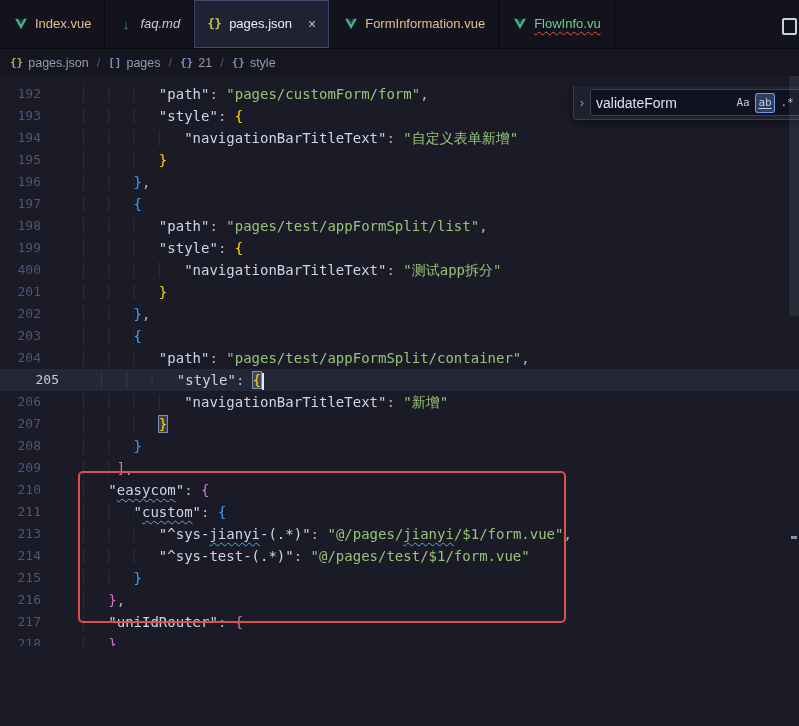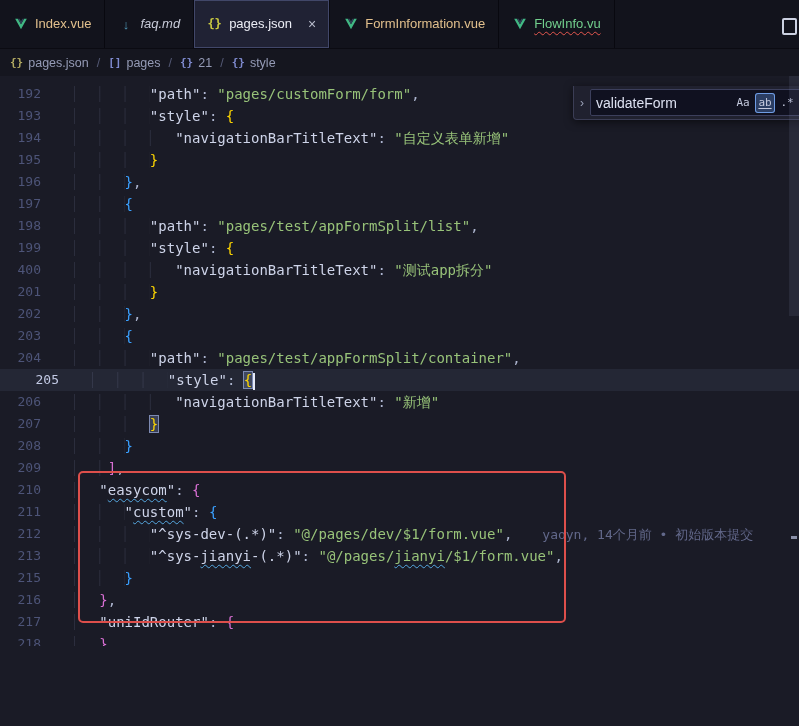--- a/index.html
+++ b/index.html
@@ -39,21 +39,21 @@
   .bcitem{display:inline-flex;align-items:center;gap:5px;cursor:pointer;}
   .bcicon{font-family:"DejaVu Sans Mono",monospace;font-size:11px;font-weight:bold;}
   .json-file-icon{color:#b3ab62;}
   .symbol-array-icon{color:#7f8bd0;}
   .symbol-object-icon{color:#7f8bd0;}
   .bcsep{color:#555a76;}
 
   
   .editor{position:relative;height:651px;background:#1a1b26;overflow:hidden;}
   .code{position:absolute;top:7px;left:0;font-family:"DejaVu Sans Mono",monospace;font-size:14px;}
-  .line{display:flex;height:22px;line-height:22px;width:799px;}
+  .line{display:flex;height:22px;line-height:22px;width:799px;gap:9px;}
   .line.current{background:rgba(130,145,190,0.10);}
   .num{flex:none;width:41px;text-align:right;color:#4d5478;font-size:13px;}
   .line.current .num{color:#c3cae5;padding-left:18px;}
   .ltext{white-space:pre;padding-left:33px;color:#c6cce0;}
   .w{background-image:linear-gradient(to right, rgba(150,160,205,0.14) 1px, transparent 1px);background-size:3ch 100%;}
   .k{color:#ced4e9;}
   .s{color:#98c379;}
   .p{color:#aeb6d0;}
   .b1{color:#ffd700;}
   .b2{color:#d86fd3;}
@@ -235,26 +235,26 @@
         </div>
         <div class="line ">
           <div class="num">210</div>
           <div class="ltext"><span class="w">   </span><span class="k">"</span><span class="k wv">easycom</span><span class="k">"</span><span class="p">: </span><span class="b2">{</span></div>
         </div>
         <div class="line ">
           <div class="num">211</div>
           <div class="ltext"><span class="w">      </span><span class="k">"</span><span class="k wv">custom</span><span class="k">"</span><span class="p">: </span><span class="b3">{</span></div>
         </div>
         <div class="line ">
-          <div class="num">212</div>
-          <div class="ltext"><span class="w">         </span><span class="k">"^sys-dev-(.*)"</span><span class="p">: </span><span class="s">"@/pages/dev/$1/form.vue"</span><span class="p">,</span><span class="bl">yaoyn, 14个月前 • 初始版本提交</span></div>
-        </div>
-        <div class="line ">
           <div class="num">213</div>
           <div class="ltext"><span class="w">         </span><span class="k">"^sys-</span><span class="k wv">jianyi</span><span class="k">-(.*)"</span><span class="p">: </span><span class="s">"@/pages/</span><span class="s wv">jianyi</span><span class="s">/$1/form.vue"</span><span class="p">,</span></div>
+        </div>
+        <div class="line ">
+          <div class="num">214</div>
+          <div class="ltext"><span class="w">         </span><span class="k">"^sys-test-(.*)"</span><span class="p">: </span><span class="s">"@/pages/test/$1/form.vue"</span></div>
         </div>
         <div class="line ">
           <div class="num">215</div>
           <div class="ltext"><span class="w">      </span><span class="b3">}</span></div>
         </div>
         <div class="line ">
           <div class="num">216</div>
           <div class="ltext"><span class="w">   </span><span class="b2">}</span><span class="p">,</span></div>
         </div>
         <div class="line ">

